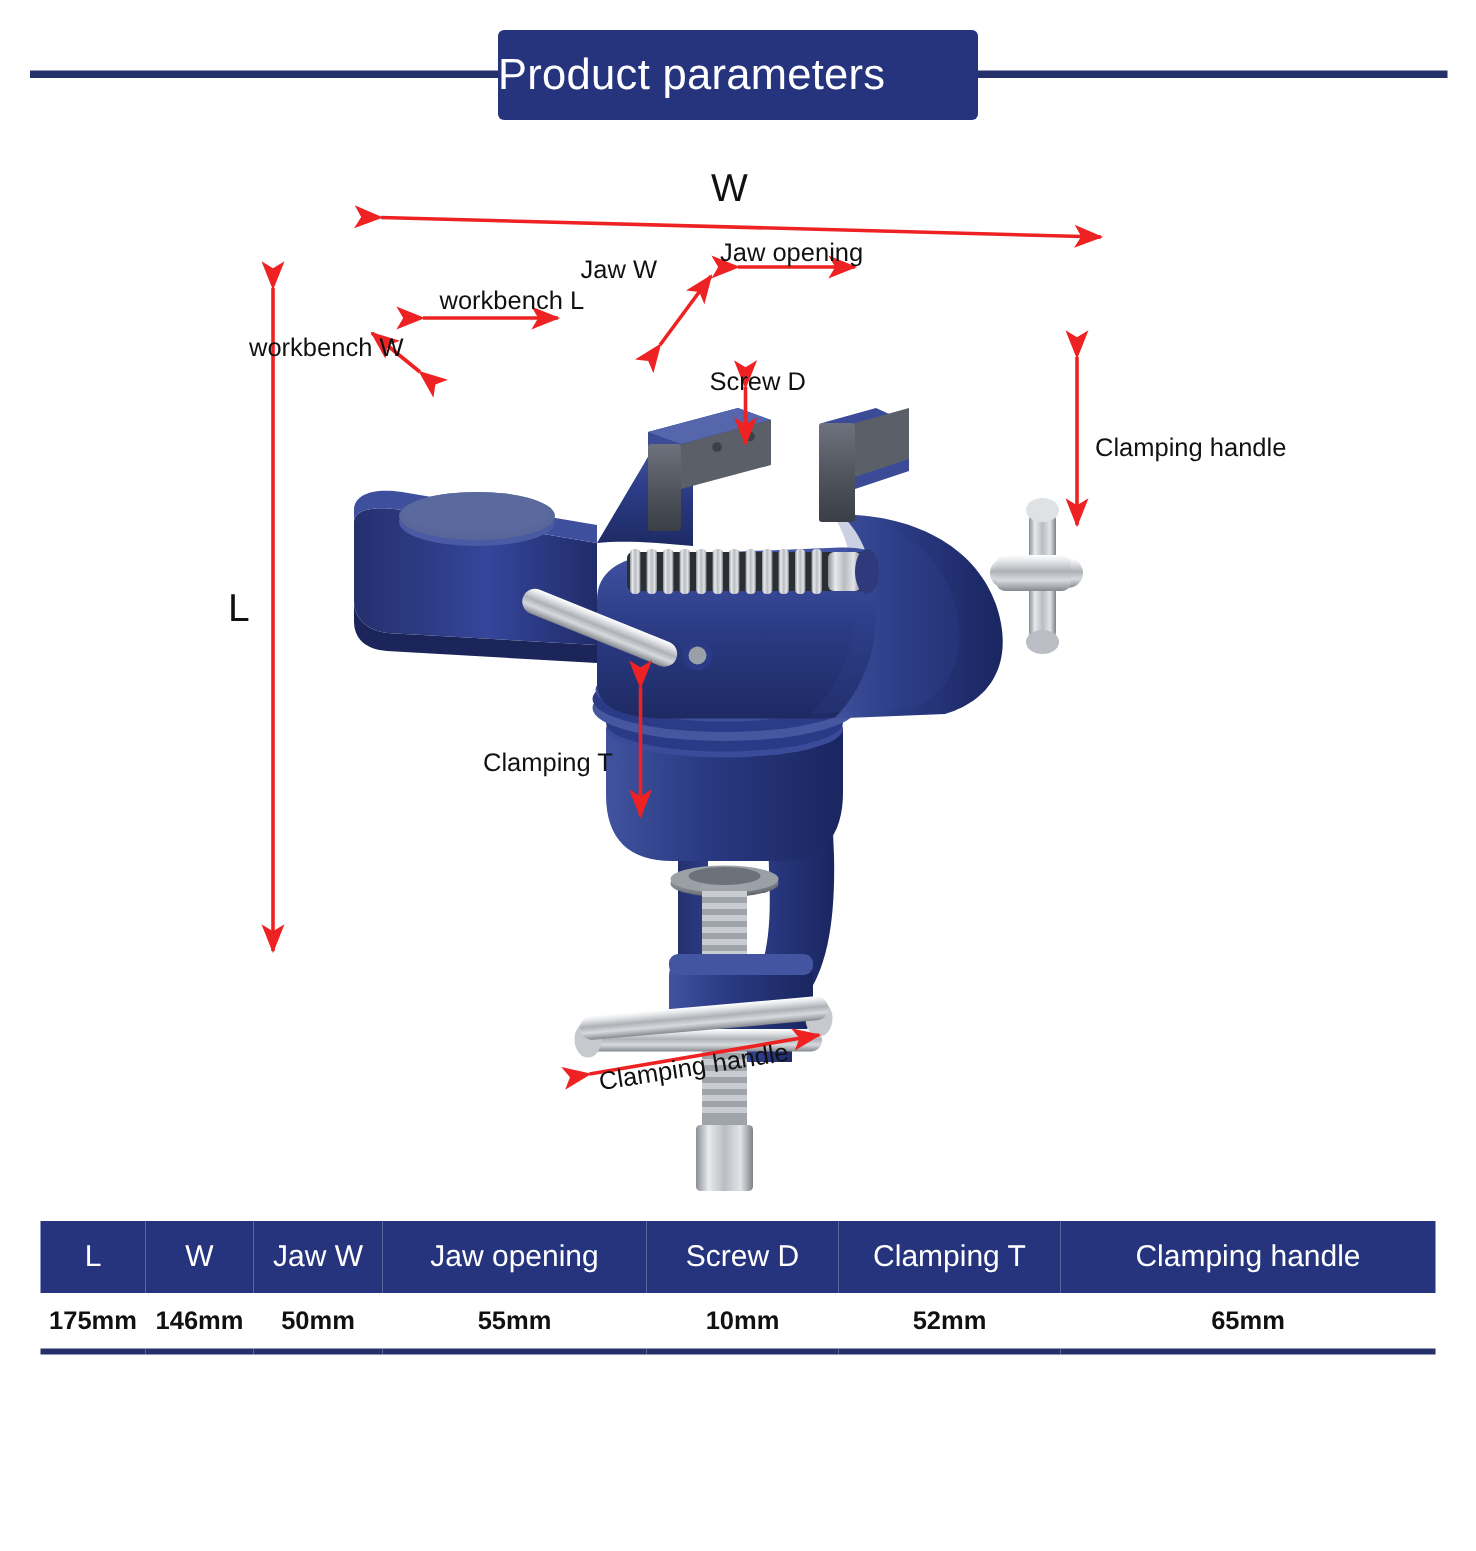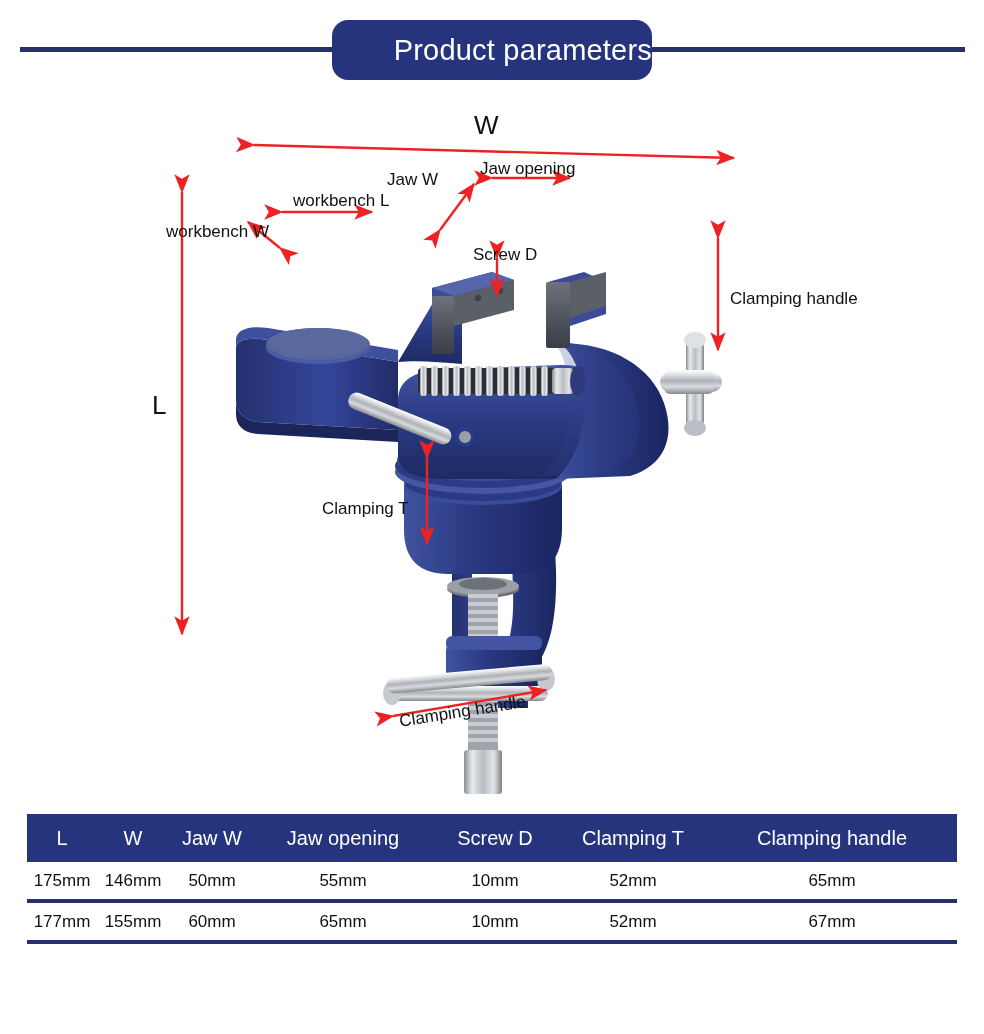--- a/index.html
+++ b/index.html
@@ -32,24 +32,24 @@
     height: 5px;
     background: #26306b;
   }
   #header-pill {
     position: absolute;
     left: 332px;
     top: 20px;
     width: 320px;
     height: 60px;
     background: #26347e;
-    border-radius: 16px;
+    border-radius: 4px;
     display: flex;
     align-items: center;
-    justify-content: flex-end;
+    justify-content: flex-start;
   }
   #header-title {
     color: #ffffff;
     font-size: 29px;
     letter-spacing: 0.2px;
     white-space: nowrap;
   }
 
   
   #diagram {
@@ -99,20 +99,21 @@
   }
   #spec-table tbody td {
     color: #111111;
     font-size: 17px;
     height: 37px;
     text-align: center;
     vertical-align: middle;
     padding: 0;
     background: #ffffff;
     border-bottom: 4px solid #26306b;
+    font-weight: bold;
   }
   #spec-table tbody tr:first-child td {
     border-top: 0;
   }
 </style>
 </head>
 <body>
 
 <div id="header-banner">
   <div id="header-rule"></div>
@@ -386,24 +387,15 @@
     <tbody>
       <tr>
         <td>175mm</td>
         <td>146mm</td>
         <td>50mm</td>
         <td>55mm</td>
         <td>10mm</td>
         <td>52mm</td>
         <td>65mm</td>
       </tr>
-      <tr>
-        <td>177mm</td>
-        <td>155mm</td>
-        <td>60mm</td>
-        <td>65mm</td>
-        <td>10mm</td>
-        <td>52mm</td>
-        <td>67mm</td>
-      </tr>
     </tbody>
   </table>
 </div>
 
 </body></html>

